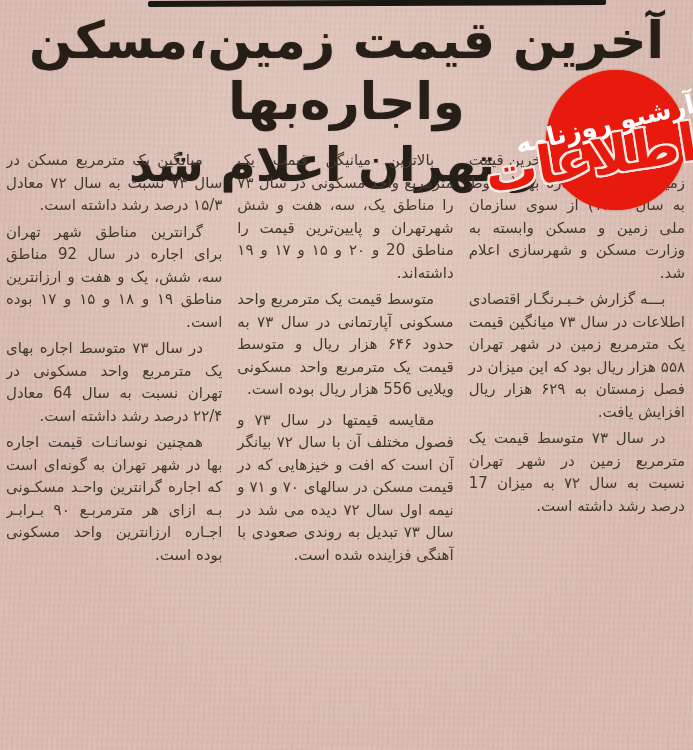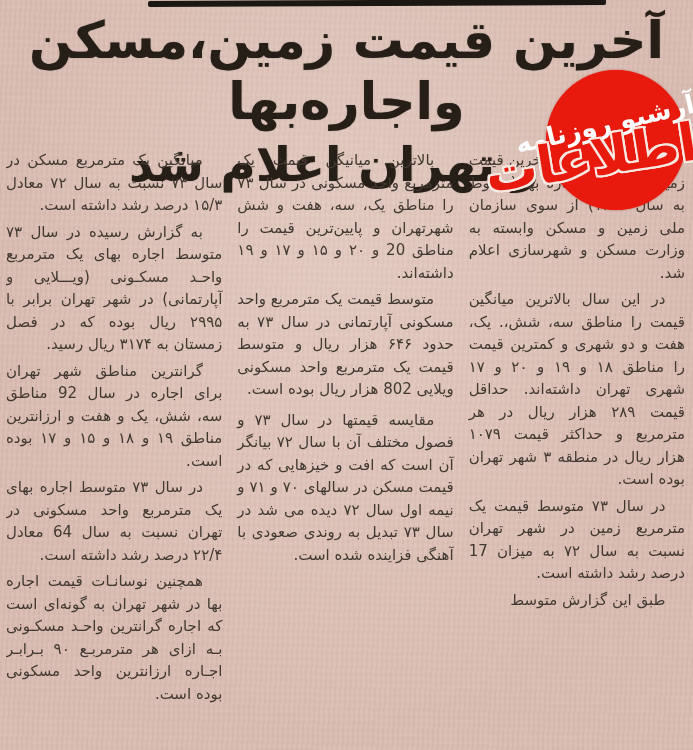--- a/index.html
+++ b/index.html
@@ -70,32 +70,30 @@
   <div class="top-rule"></div>
 
   <div class="headline">
     <div class="l1">آخرین قیمت زمین،مسکن واجاره‌بها</div>
     <div class="l2">در تهران اعلام شد</div>
   </div>
 
   <div class="columns">
     <div class="col">
       <p class="noindent">*سرویس اقتصـــادی: آخرین قیمت زمین، مسکن و اجاره بها (مربوط به سال ۱۳۷۳) از سوی سازمان ملی زمین و مسکن وابسته به وزارت مسکن و شهرسازی اعلام شد.</p>
-      <p>در این سال بالاترین میانگین قیمت را مناطق سه، شش،. یک، هفت و دو شهری و کمترین قیمت را مناطق ۱۸ و ۱۹ و ۲۰ و ۱۷ شهری تهران داشته‌اند. حداقل قیمت ۲۸۹ هزار ریال در هر مترمربع و حداکثر قیمت ۱۰۷۹ هزار ریال در منطقه ۳ شهر تهران بوده است.</p>
+      <p>بـــه گزارش خـبـرنگـار اقتصادی اطلاعات در سال ۷۳ میانگین قیمت یک مترمربع زمین در شهر تهران ۵۵۸ هزار ریال بود که این میزان در فصل زمستان به ۶۲۹ هزار ریال افزایش یافت.</p>
       <p>در سال ۷۳ متوسط قیمت یک مترمربع زمین در شهر تهران نسبت به سال ۷۲ به میزان 17 درصد رشد داشته است.</p>
-      <p>طبق این گزارش متوسط</p>
     </div>
     <div class="col">
       <p>بالاترین میانیگن قیمت یک مترمربع واحد مسکونی در سال ۷۳ را مناطق یک، سه، هفت و شش شهرتهران و پایین‌ترین قیمت را مناطق 20 و ۲۰ و ۱۵ و ۱۷ و ۱۹ داشته‌اند.</p>
-      <p>متوسط قیمت یک مترمربع واحد مسکونی آپارتمانی در سال ۷۳ به حدود ۶۴۶ هزار ریال و متوسط قیمت یک مترمربع واحد مسکونی ویلایی 802 هزار ریال بوده است.</p>
+      <p>متوسط قیمت یک مترمربع واحد مسکونی آپارتمانی در سال ۷۳ به حدود ۶۴۶ هزار ریال و متوسط قیمت یک مترمربع واحد مسکونی ویلایی 556 هزار ریال بوده است.</p>
       <p class="gap">مقایسه قیمتها در سال ۷۳ و فصول مختلف آن با سال ۷۲ بیانگر آن است که افت و خیزهایی که در قیمت مسکن در سالهای ۷۰ و ۷۱ و نیمه اول سال ۷۲ دیده می شد در سال ۷۳ تبدیل به روندی صعودی با آهنگی فزاینده شده است.</p>
     </div>
     <div class="col">
       <p>میانگین یک مترمربع مسکن در سال ۷۳ نسبت به سال ۷۲ معادل ۱۵/۳ درصد رشد داشته است.</p>
-      <p>به گزارش رسیده در سال ۷۳ متوسط اجاره بهای یک مترمربع واحـد مسکـونی (ویـــلایی و آپارتمانی) در شهر تهران برابر با ۲۹۹۵ ریال بوده که در فصل زمستان به ۳۱۷۴ ریال رسید.</p>
       <p>گرانترین مناطق شهر تهران برای اجاره در سال 92 مناطق سه، شش، یک و هفت و ارزانترین مناطق ۱۹ و ۱۸ و ۱۵ و ۱۷ بوده است.</p>
       <p>در سال ۷۳ متوسط اجاره بهای یک مترمربع واحد مسکونی در تهران نسبت به سال 64 معادل ۲۲/۴ درصد رشد داشته است.</p>
       <p>همچنین نوسانـات قیمت اجاره بها در شهر تهران به گونه‌ای است که اجاره گرانترین واحـد مسکـونی بـه ازای هر مترمربـع ۹۰ بـرابـر اجـاره ارزانترین واحد مسکونی بوده است.</p>
     </div>
   </div>
 
   <div class="stamp">
     <div class="stamp-circle"></div>
     <div class="stamp-line1">آرشیو روزنامه</div>
     <div class="stamp-line2">اطلاعات</div>

